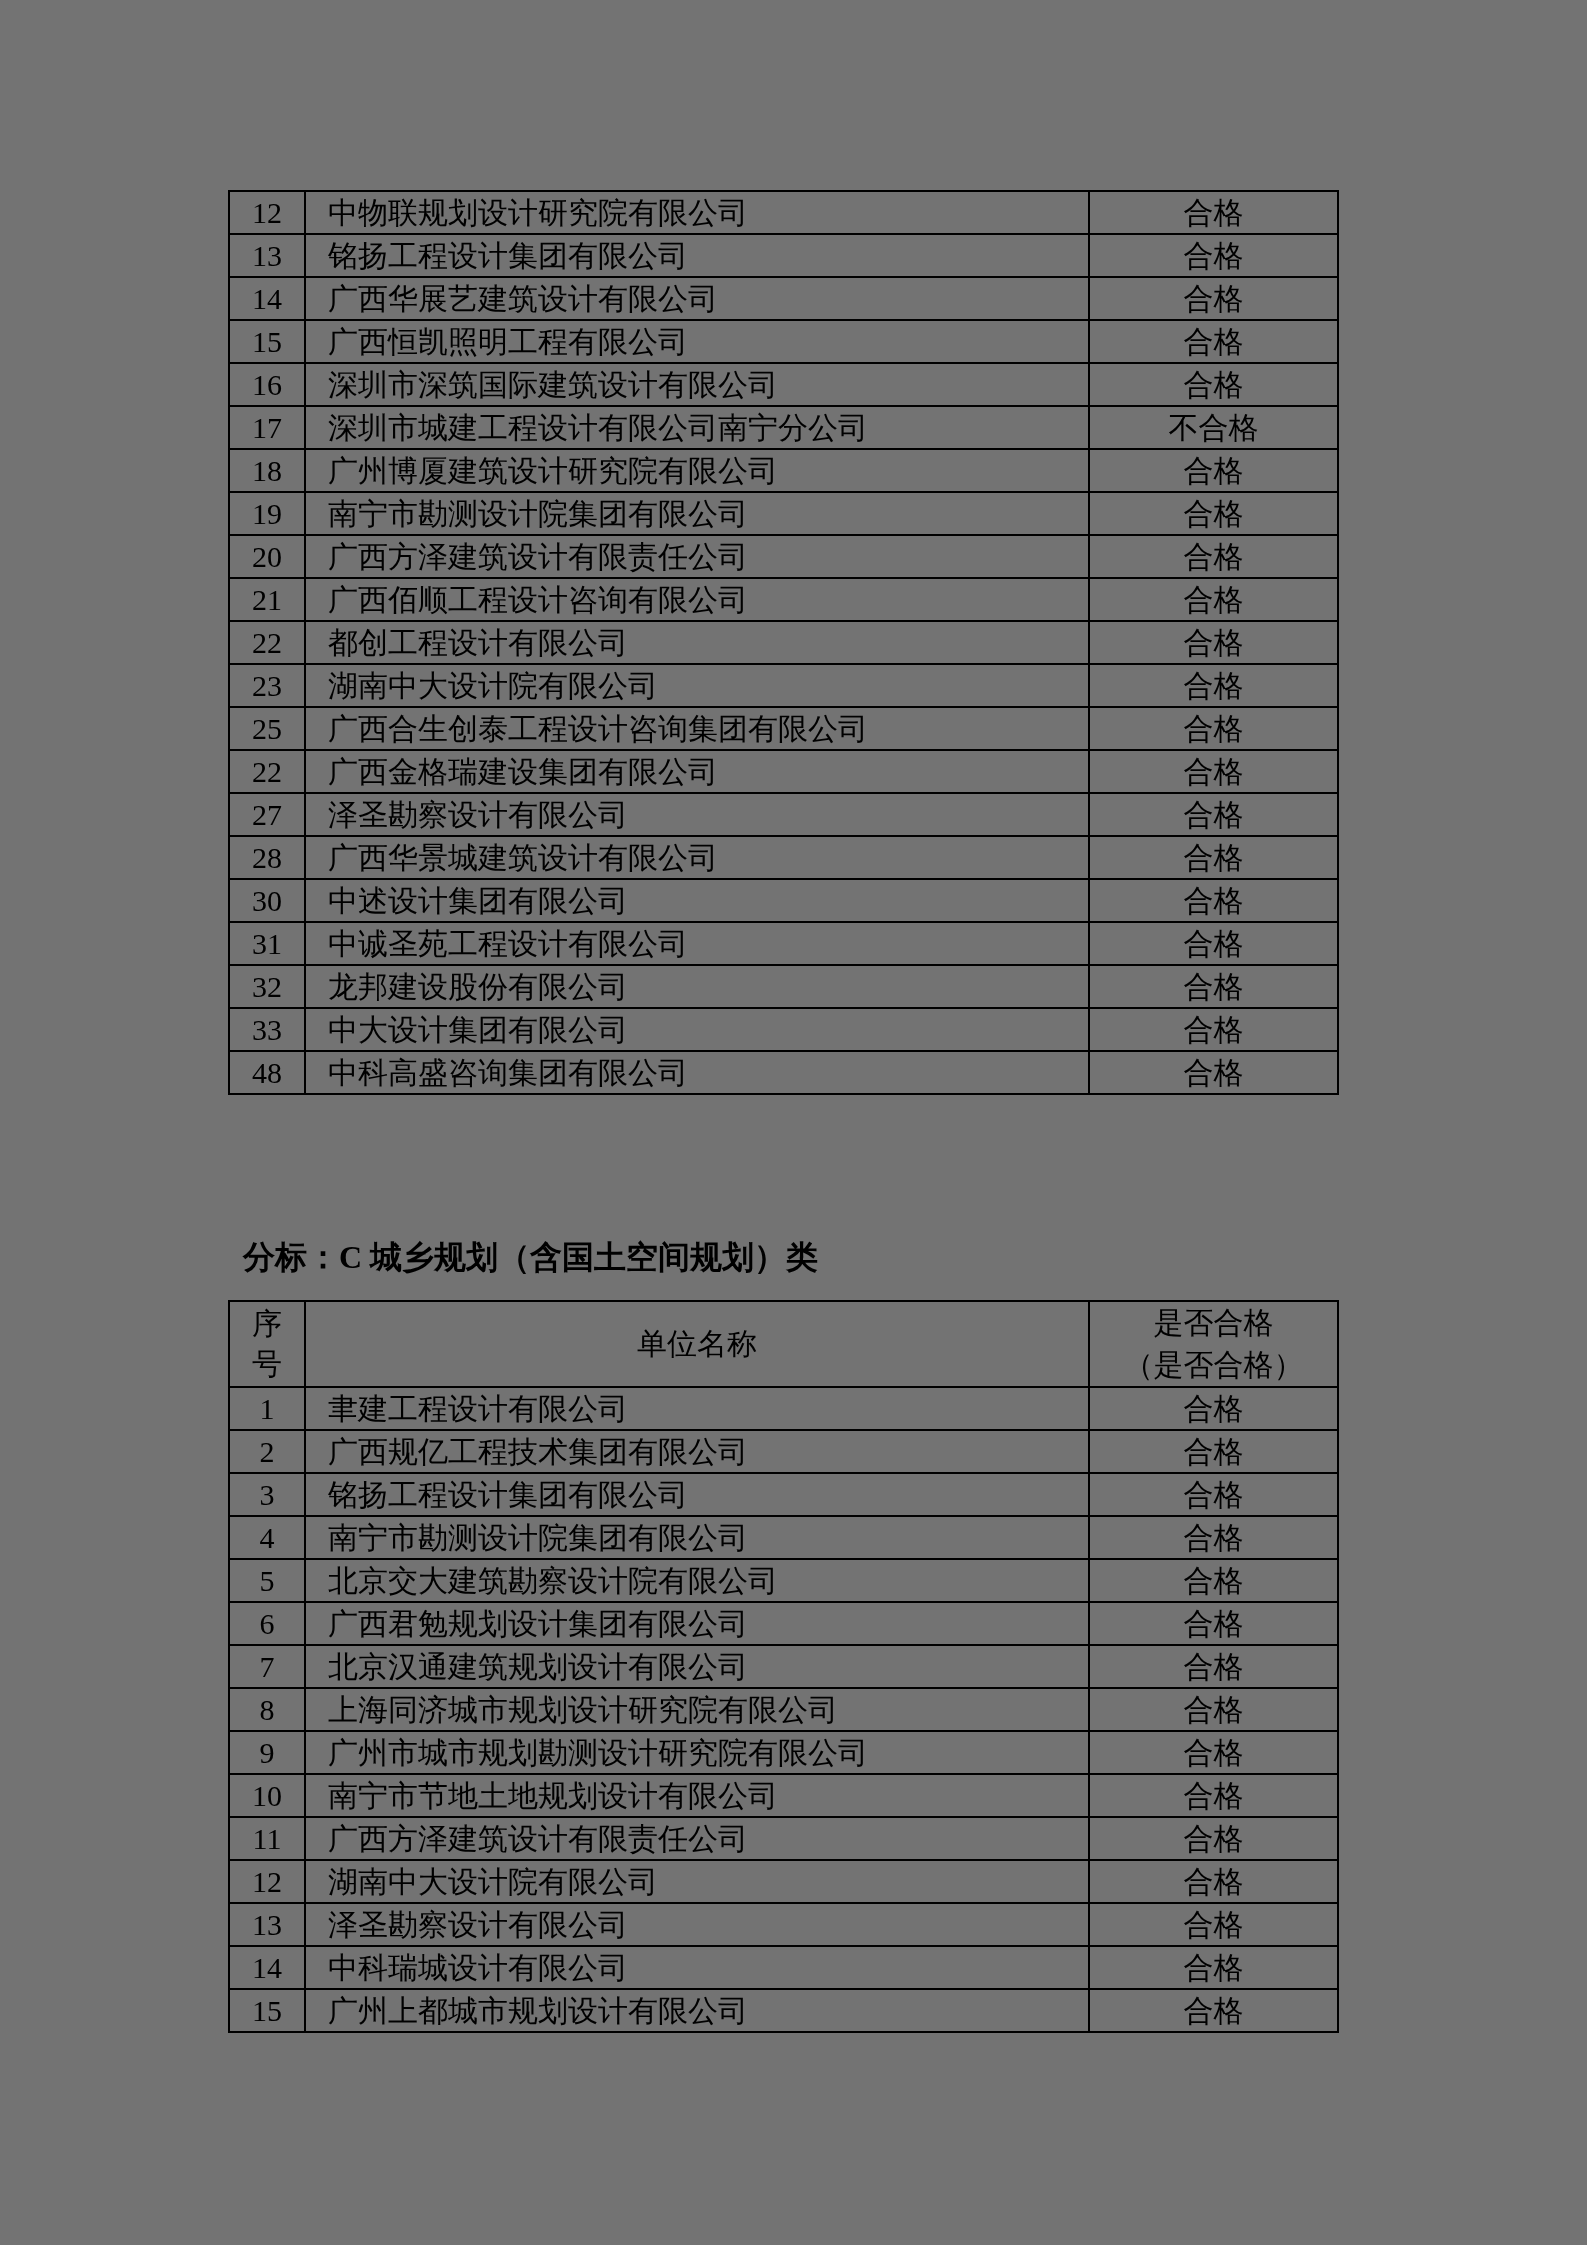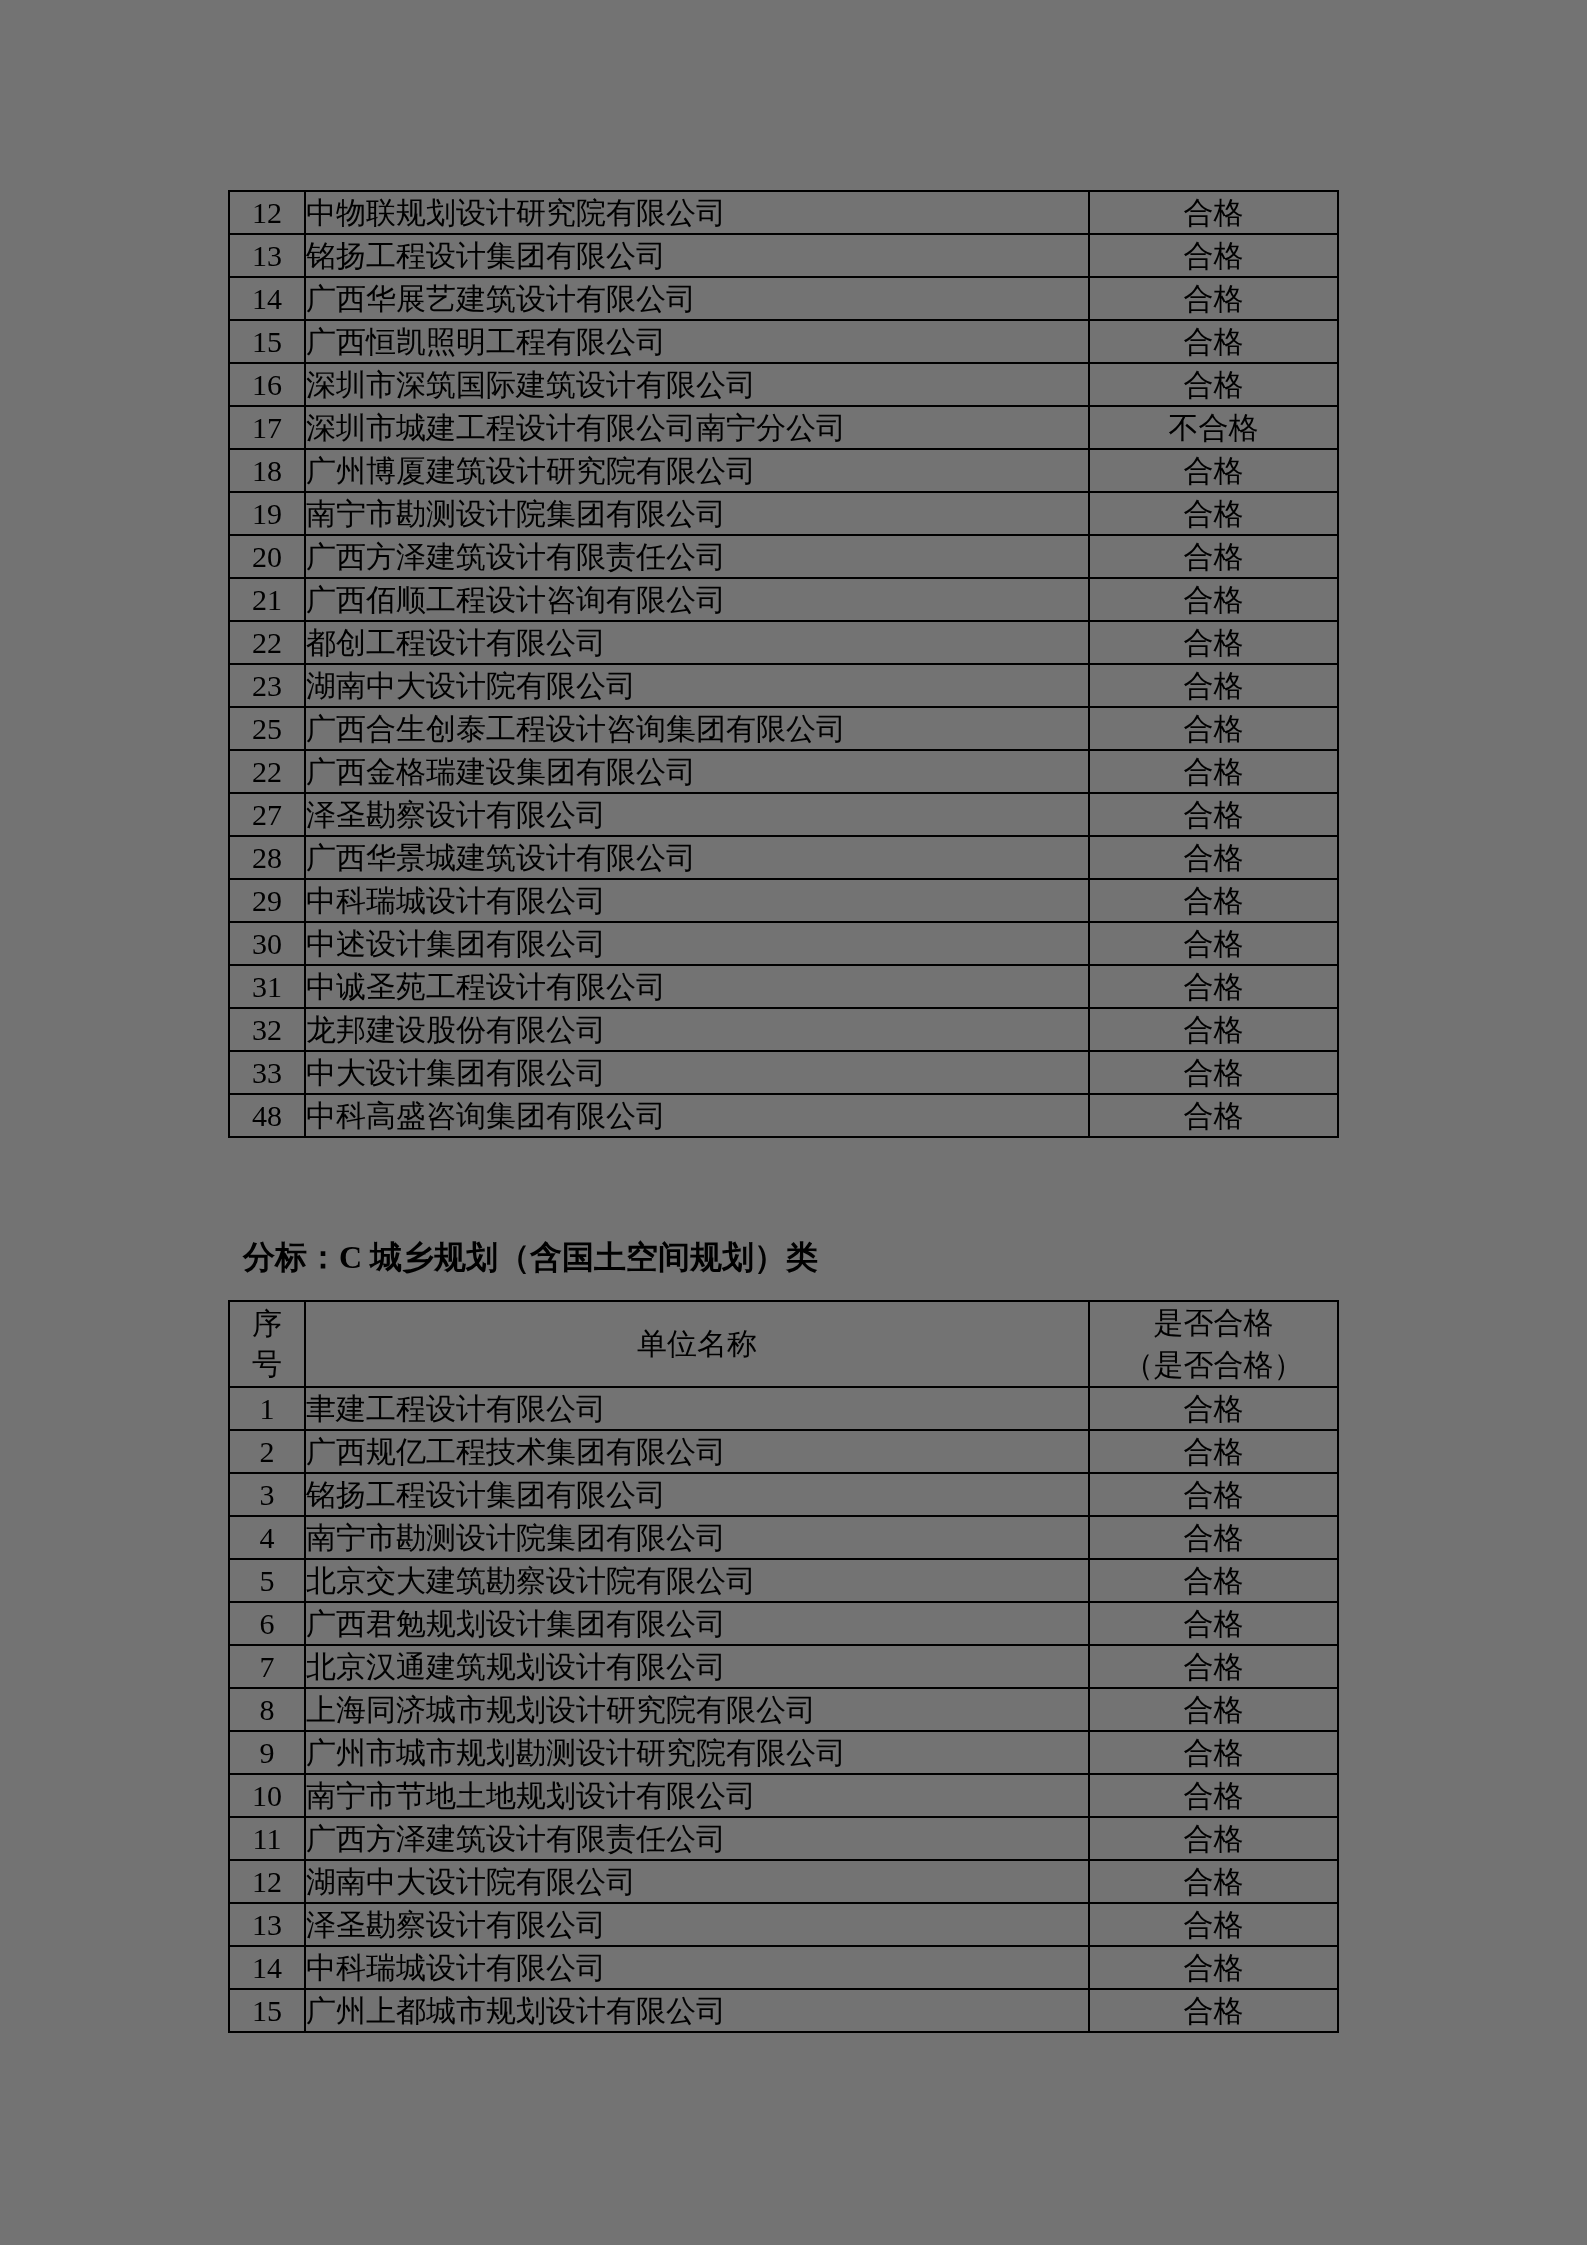--- a/index.html
+++ b/index.html
@@ -31,21 +31,21 @@
     border: 2px solid #000;
     height: 41px;
     padding: 0;
     vertical-align: middle;
     line-height: 1.25;
     font-weight: normal;
     overflow: hidden;
     white-space: nowrap;
   }
   td.seq, td.result, th { text-align: center; }
-  td.name { text-align: left; }
+  td.name { text-align: left; padding-left: 22px; }
   .tbl2 thead th { height: 83px; }
   .seq-stack {
     display: inline-block;
     width: 1em;
     line-height: 1.35;
     white-space: normal;
     word-break: break-all;
   }
   .result-head-line { line-height: 1.4; }
   .heading {
@@ -160,25 +160,20 @@
     <td class="name">泽圣勘察设计有限公司</td>
     <td class="result">合格</td>
   </tr>
 
   <tr>
     <td class="seq">28</td>
     <td class="name">广西华景城建筑设计有限公司</td>
     <td class="result">合格</td>
   </tr>
 
-  <tr>
-    <td class="seq">29</td>
-    <td class="name">中科瑞城设计有限公司</td>
-    <td class="result">合格</td>
-  </tr>
 
   <tr>
     <td class="seq">30</td>
     <td class="name">中述设计集团有限公司</td>
     <td class="result">合格</td>
   </tr>
 
   <tr>
     <td class="seq">31</td>
     <td class="name">中诚圣苑工程设计有限公司</td>

